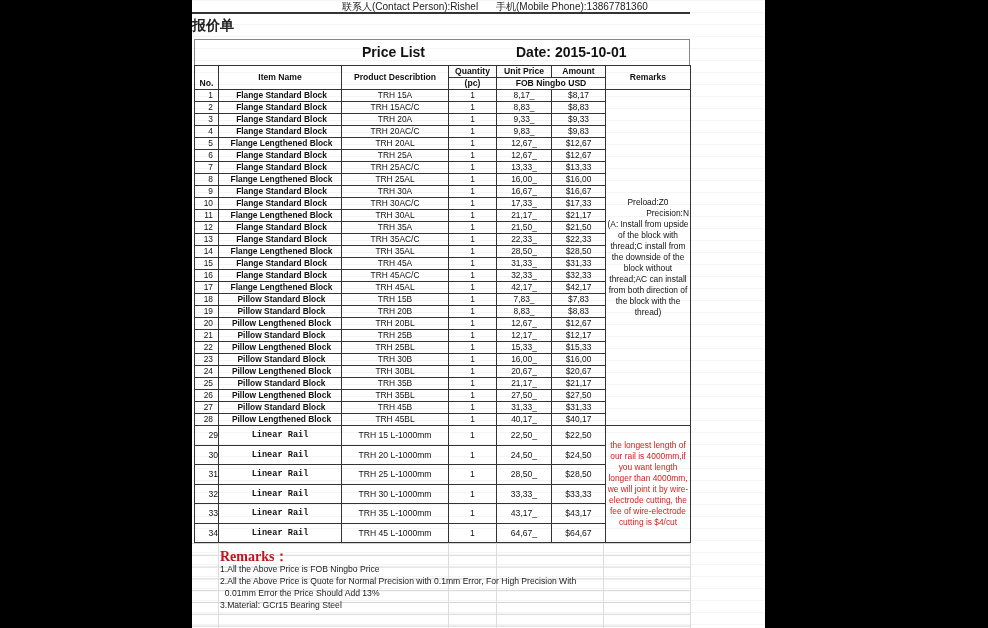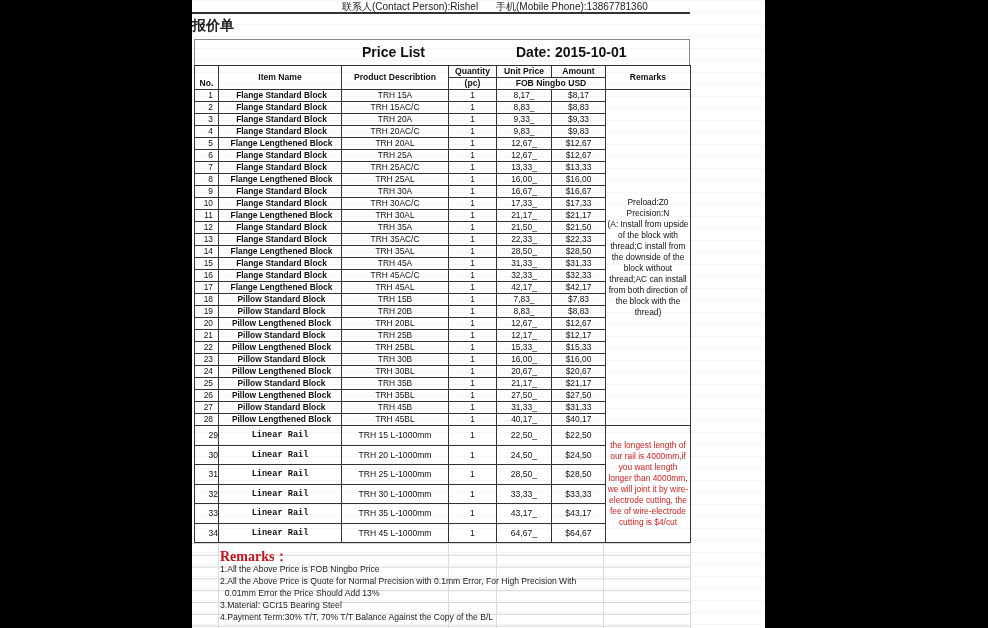--- a/index.html
+++ b/index.html
@@ -78,21 +78,21 @@
     <tbody id="tbody">
         <tr>
           <td class="c-no">1</td>
           <td class="c-item">Flange Standard Block</td>
           <td class="c-desc">TRH 15A</td>
           <td class="c-qty">1</td>
           <td class="c-unit">8,17_</td>
           <td class="c-amt">$8,17</td>
           <td class="rem" rowspan="28">
             <div style="text-align:center">Preload:Z0</div>
-            <div style="text-align:center">Precision:N</div>
+            <div style="text-align:right">Precision:N</div>
             <div>(A: Install from upside of the block with thread;C install from the downside of the block without thread;AC can install from both direction of the block with the thread)</div>
           </td>
         </tr>
         <tr>
           <td class="c-no">2</td>
           <td class="c-item">Flange Standard Block</td>
           <td class="c-desc">TRH 15AC/C</td>
           <td class="c-qty">1</td>
           <td class="c-unit">8,83_</td>
           <td class="c-amt">$8,83</td>
@@ -363,15 +363,14 @@
   <div class="vline" style="left:304px"></div>
   <div class="vline" style="left:411px"></div>
   <div class="vline" style="left:498px"></div>
 
   <div class="remarks">
     <div class="rh">Remarks：</div>
     <div>1.All the Above Price is FOB Ningbo Price</div>
     <div>2.All the Above Price is Quote for Normal Precision with 0.1mm Error, For High Precision With</div>
     <div style="white-space:pre">  0.01mm Error the Price Should Add 13%</div>
     <div>3.Material: GCr15 Bearing Steel</div>
-    <div>4.Payment Term:30% T/T, 70% T/T Balance Against the Copy of the B/L</div>
   </div>
 </div>
 
 </body></html>

